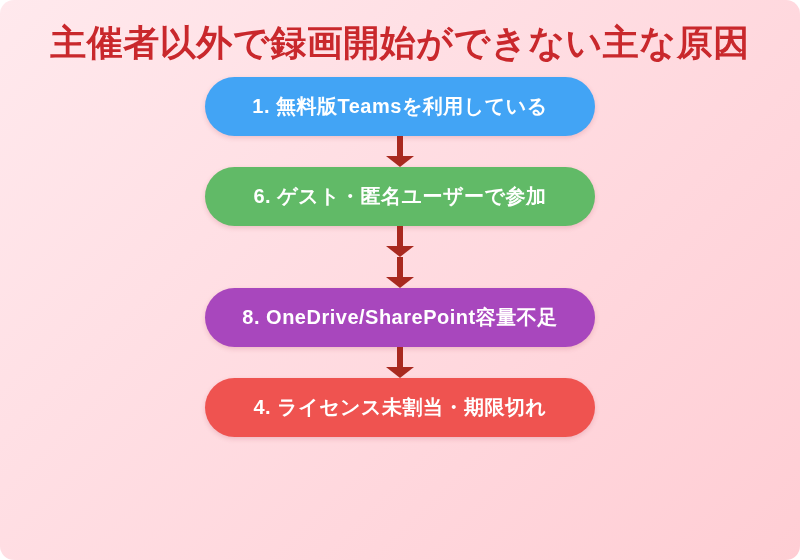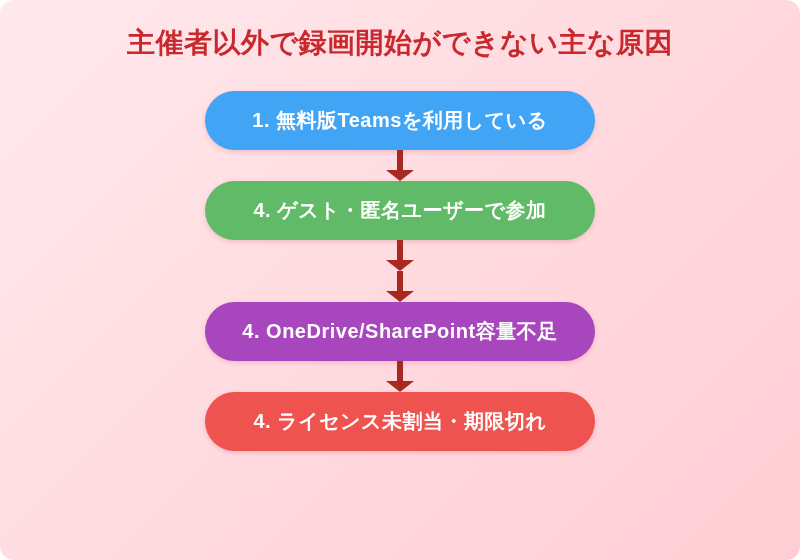--- a/index.html
+++ b/index.html
@@ -15,29 +15,29 @@
     background: #ffffff;
   }
   .card {
     position: absolute; inset: 0;
     border-radius: 14px;
     background: linear-gradient(135deg, var(--card-gradient-start) 0%, var(--card-gradient-end) 100%);
     display: flex; flex-direction: column; align-items: center;
   }
   .title {
     margin-top: 26px;
-    font-size: 28px;
+    font-size: 36px;
     line-height: 34px;
     font-weight: bold;
     letter-spacing: 0.5px;
     color: var(--title);
     text-align: center;
   }
   .flow {
-    margin-top: 31px;
+    margin-top: 17px;
     display: flex; flex-direction: column; align-items: center;
   }
   .step {
     width: 390px; height: 59px;
     border-radius: 29.5px;
     display: flex; align-items: center; justify-content: center;
     color: var(--step-text);
     font-size: 20px;
     font-weight: bold;
     letter-spacing: 0.5px;
@@ -67,34 +67,34 @@
 
     <div class="flow">
 
       <div class="step" style="background-color: rgb(66, 164, 245);">1. 無料版Teamsを利用している</div>
 
       <div class="arrow">
         <div class="arrow-stem"></div>
         <div class="arrow-head"></div>
       </div>
 
-      <div class="step" style="background-color: rgb(97, 186, 103);">4. ゲスト・匿名ユーザーで参加</div>
+      <div class="step" style="background-color: rgb(97, 186, 103);">6. ゲスト・匿名ユーザーで参加</div>
 
       <div class="arrow">
         <div class="arrow-stem"></div>
         <div class="arrow-head"></div>
       </div>
 
 
       <div class="arrow">
         <div class="arrow-stem"></div>
         <div class="arrow-head"></div>
       </div>
 
-      <div class="step" style="background-color: rgb(168, 71, 189);">4. OneDrive/SharePoint容量不足</div>
+      <div class="step" style="background-color: rgb(168, 71, 189);">8. OneDrive/SharePoint容量不足</div>
 
       <div class="arrow">
         <div class="arrow-stem"></div>
         <div class="arrow-head"></div>
       </div>
 
       <div class="step" style="background-color: rgb(239, 83, 80);">4. ライセンス未割当・期限切れ</div>
 
     </div>
   </div>

